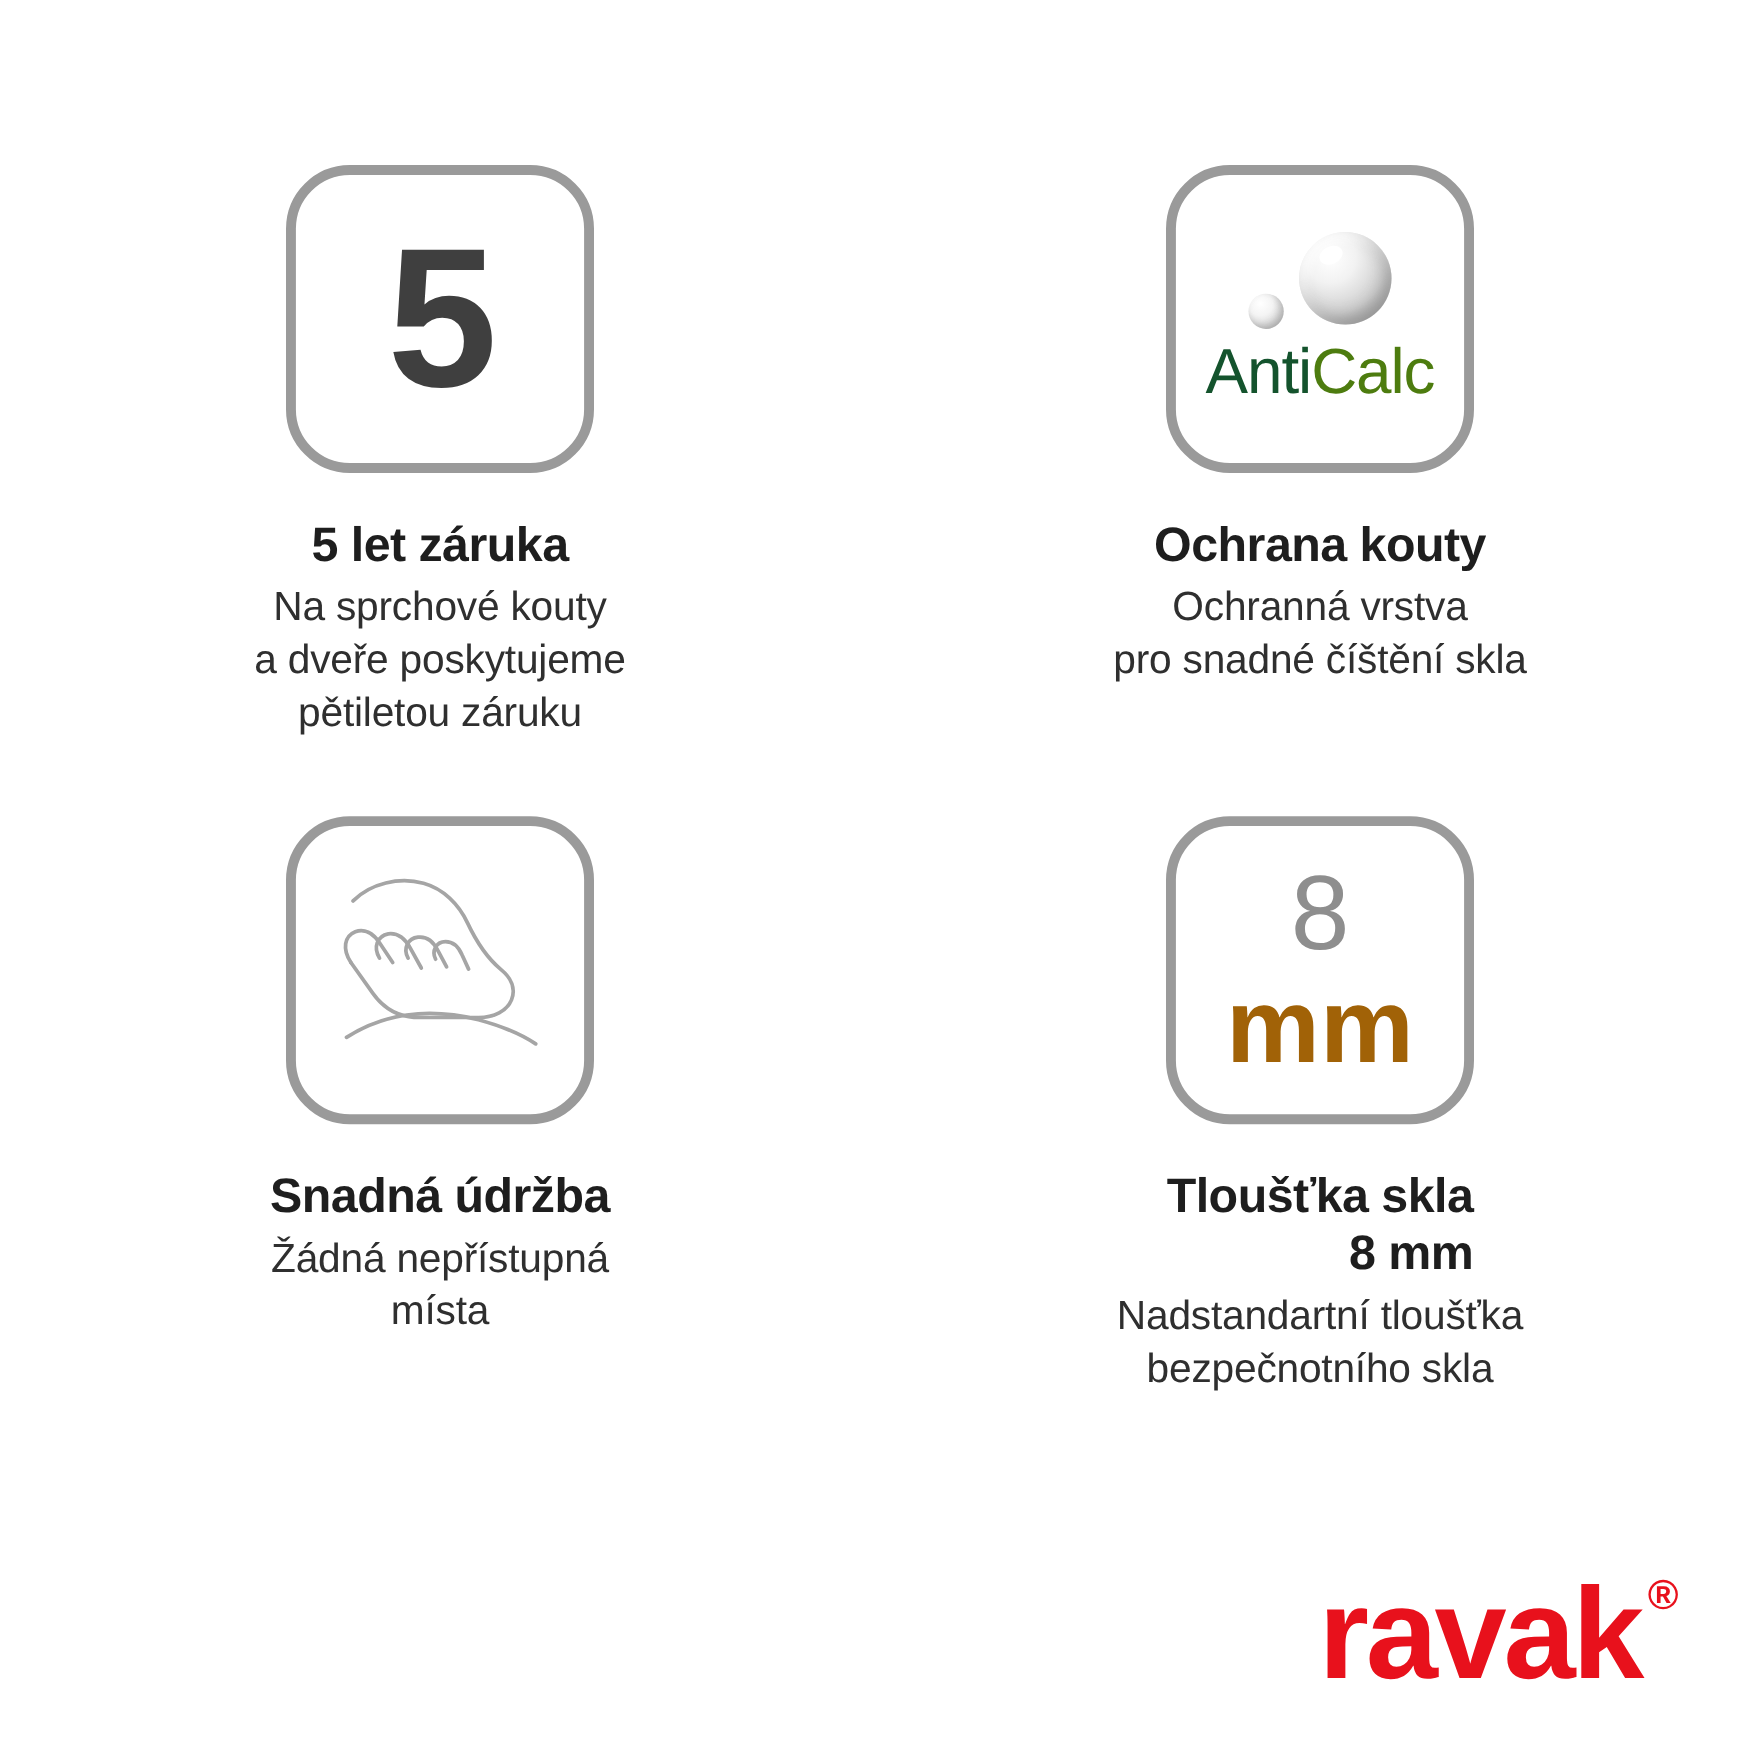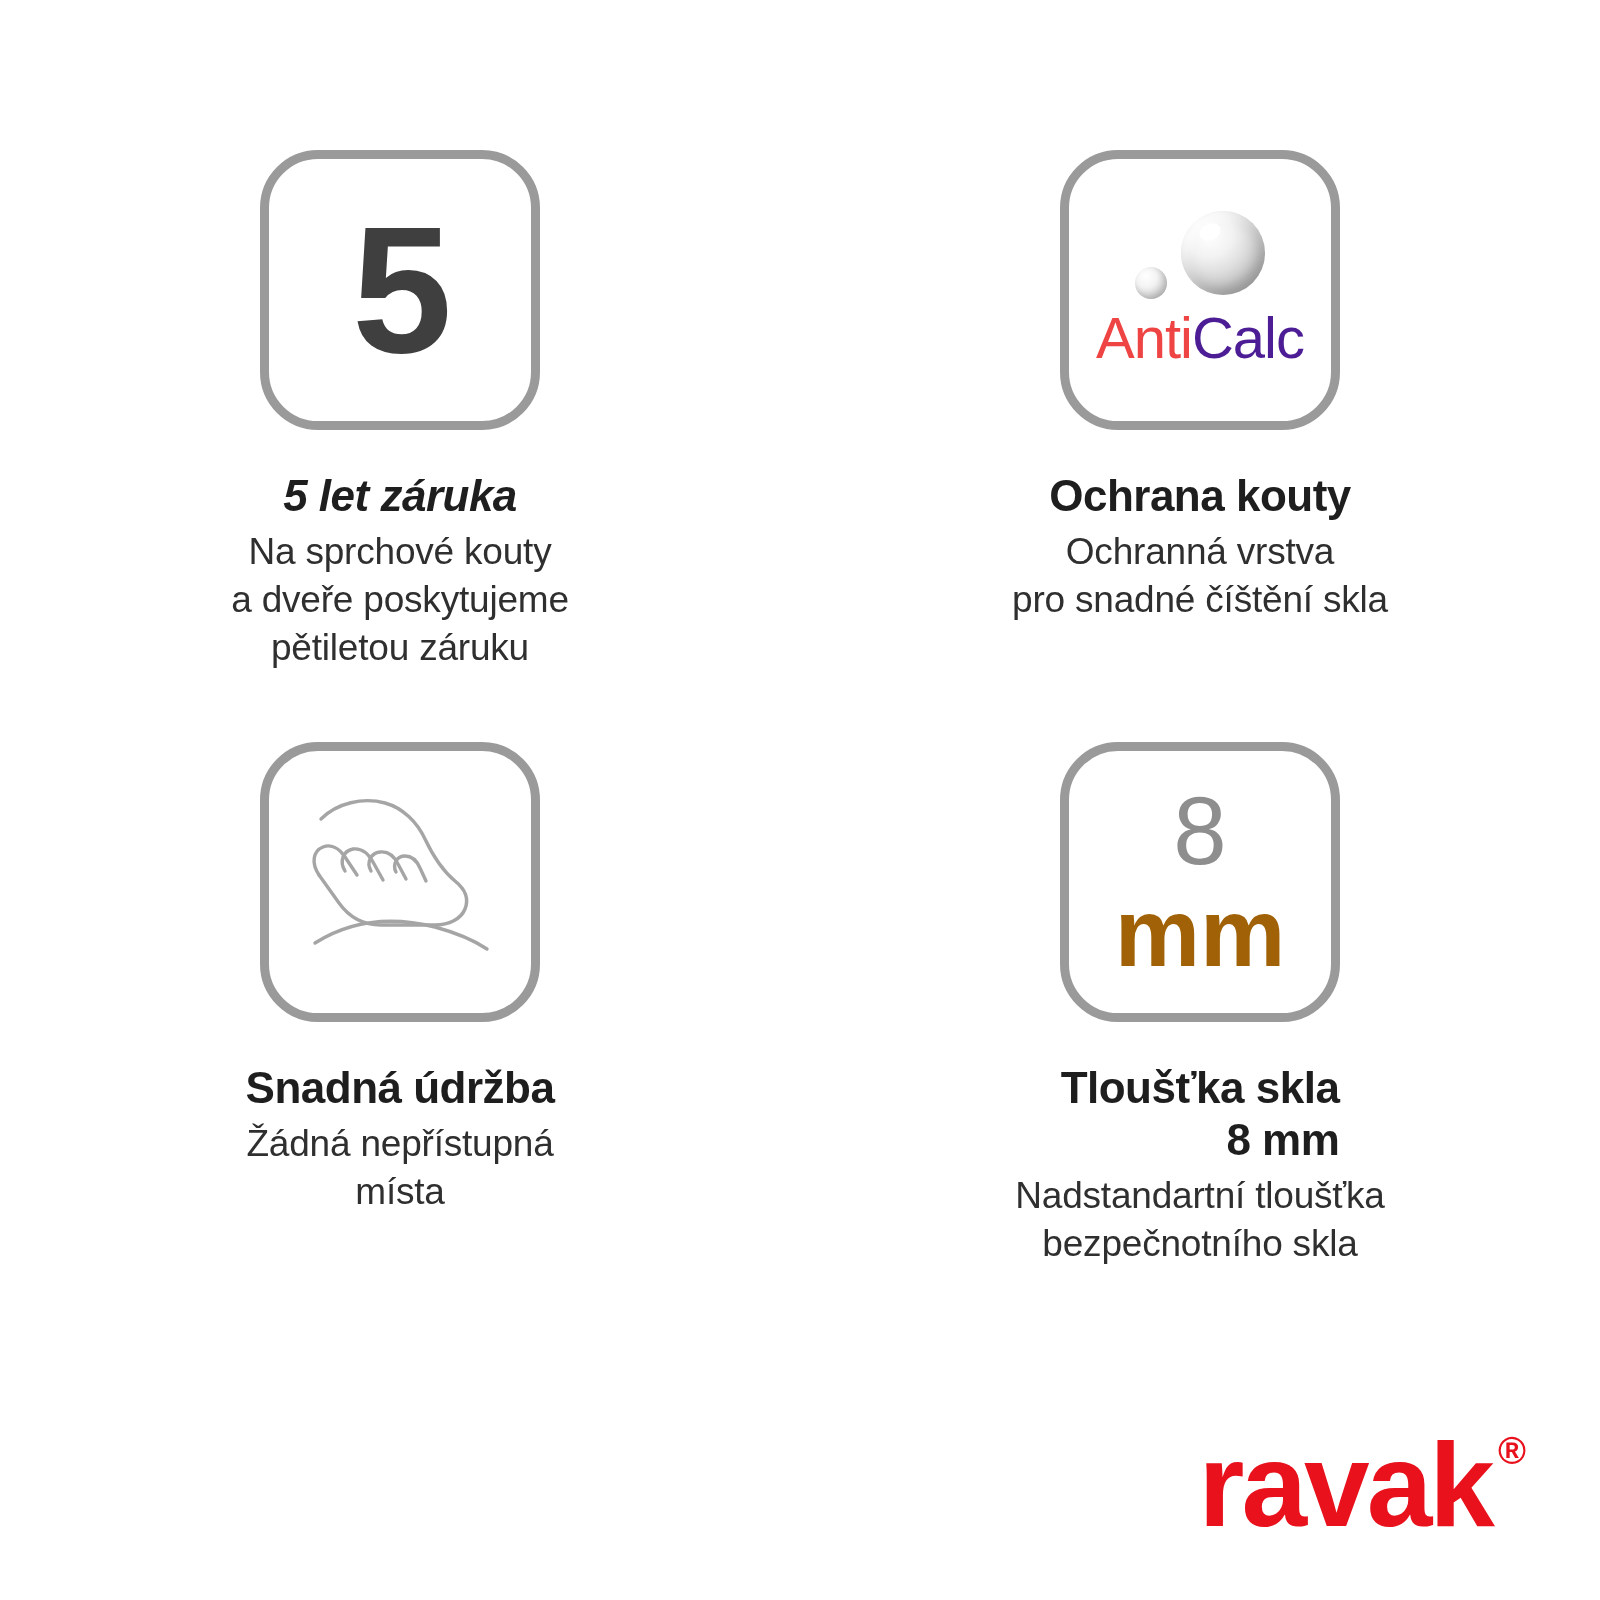--- a/index.html
+++ b/index.html
@@ -85,22 +85,22 @@
     align-items: flex-end;
     justify-content: center;
   }
   .anticalc-text {
     font-size: 58px;
     line-height: 1;
     margin-bottom: 54px;
     letter-spacing: -1px;
     white-space: nowrap;
   }
-  .anticalc-text .anti { color: #ef4444; font-weight: normal; }
-  .anticalc-text .calc { color: #4c1d95; font-weight: normal; }
+  .anticalc-text .anti { color: #14532d; font-weight: normal; }
+  .anticalc-text .calc { color: #4d7c0f; font-weight: normal; }
 
   .bubble-big {
     position: absolute;
     width: 84px;
     height: 84px;
     border-radius: 50%;
     top: 52px;
     left: 112px;
     background: radial-gradient(circle at 34% 28%, #ffffff 0%, #f2f2f2 28%, #cfcfcf 62%, #9e9e9e 88%, #8a8a8a 100%);
     box-shadow: inset -6px -7px 14px rgba(120,120,120,0.45), inset 5px 6px 10px rgba(255,255,255,0.9);
@@ -175,21 +175,21 @@
 </style>
 </head>
 <body>
 
 <div class="grid">
 
   <div class="feature">
     <div class="icon-box">
       <span class="icon-number">5</span>
     </div>
-    <div class="title" style="white-space:pre-line;font-style:italic;">5 let záruka</div>
+    <div class="title" style="white-space:pre-line;">5 let záruka</div>
     <div class="desc" style="white-space:pre-line;">Na sprchové kouty
 a dveře poskytujeme
 pětiletou záruku</div>
   </div>
 
   <div class="feature">
     <div class="icon-box">
       <div class="anticalc-wrap">
         <span class="bubble-big"></span>
         <span class="bubble-small"></span>

